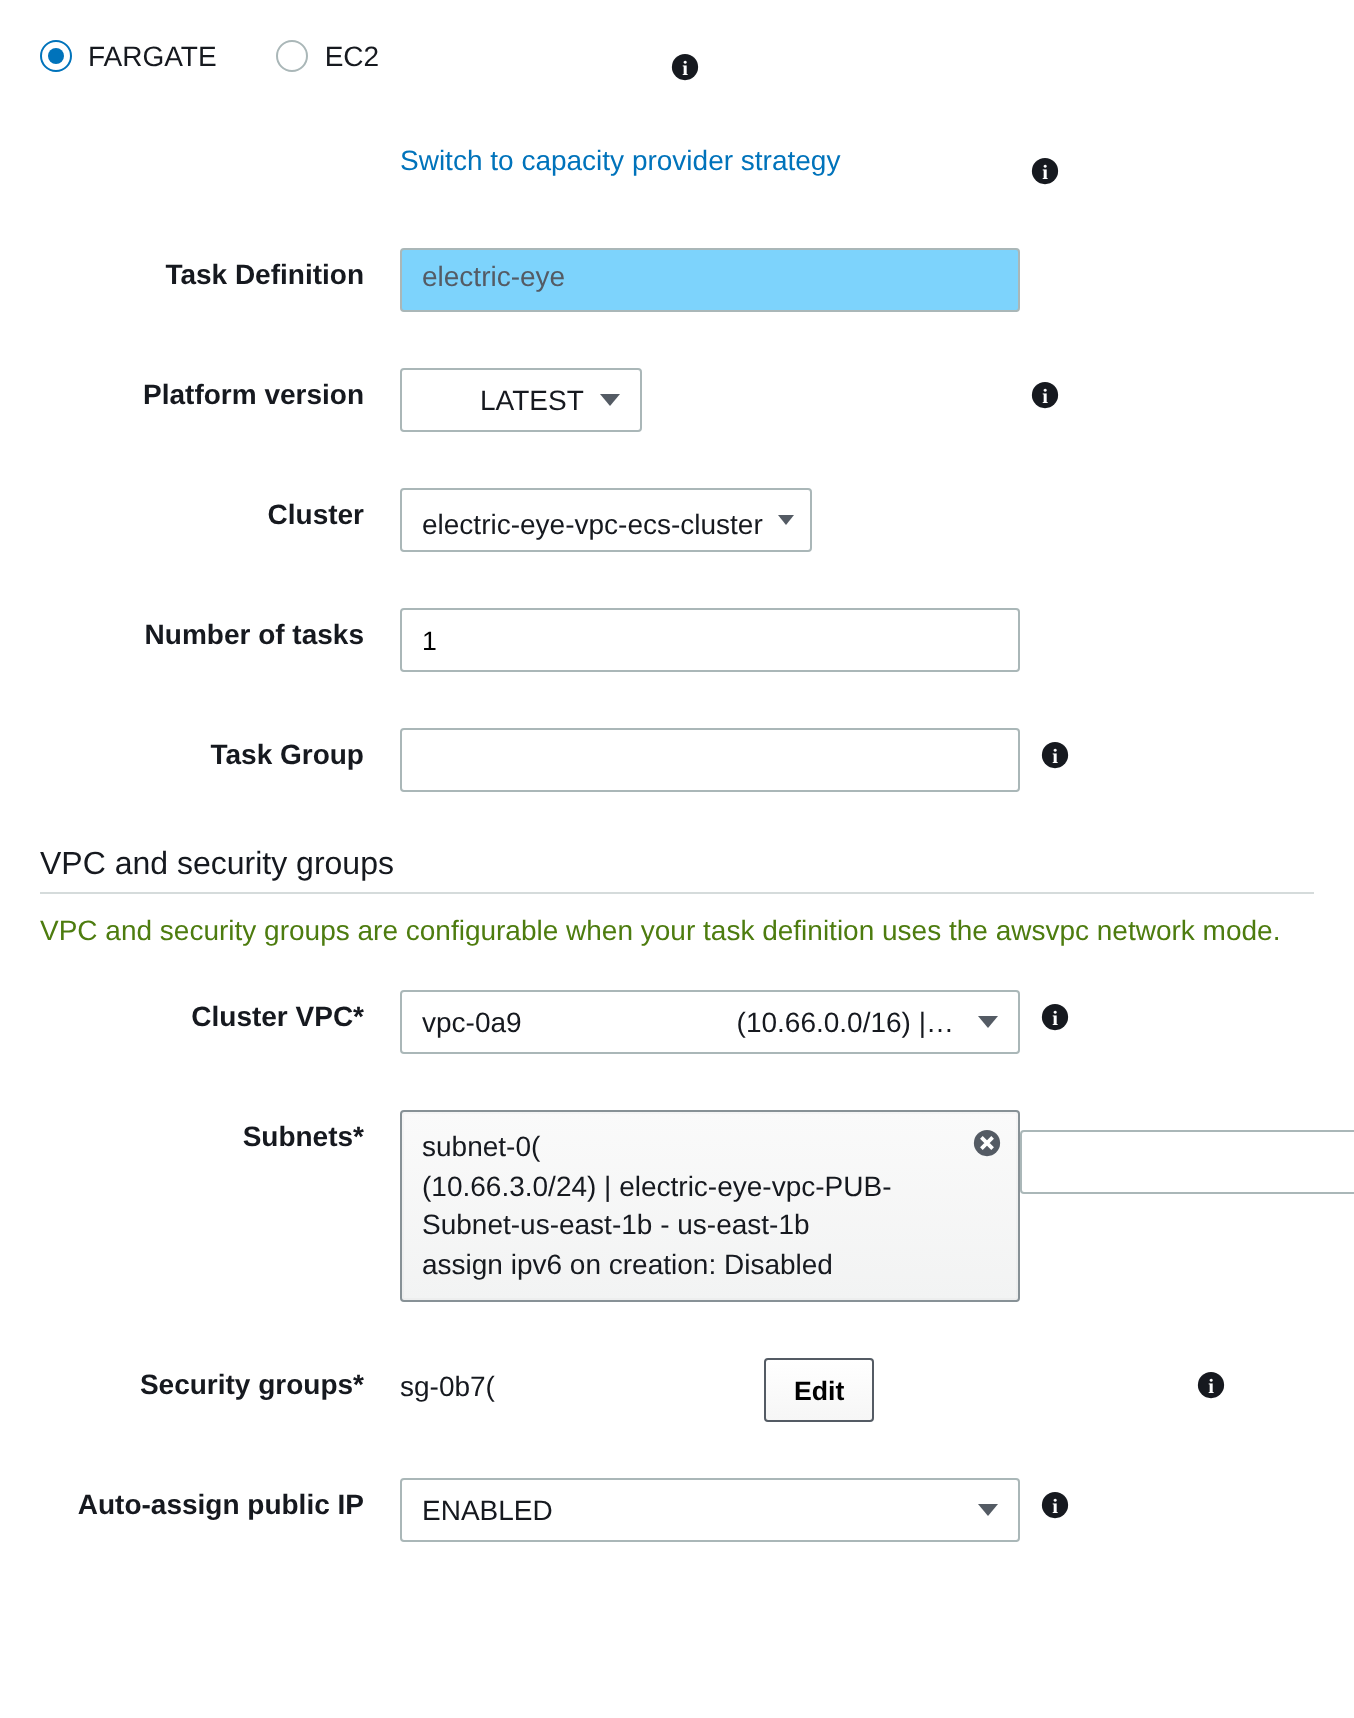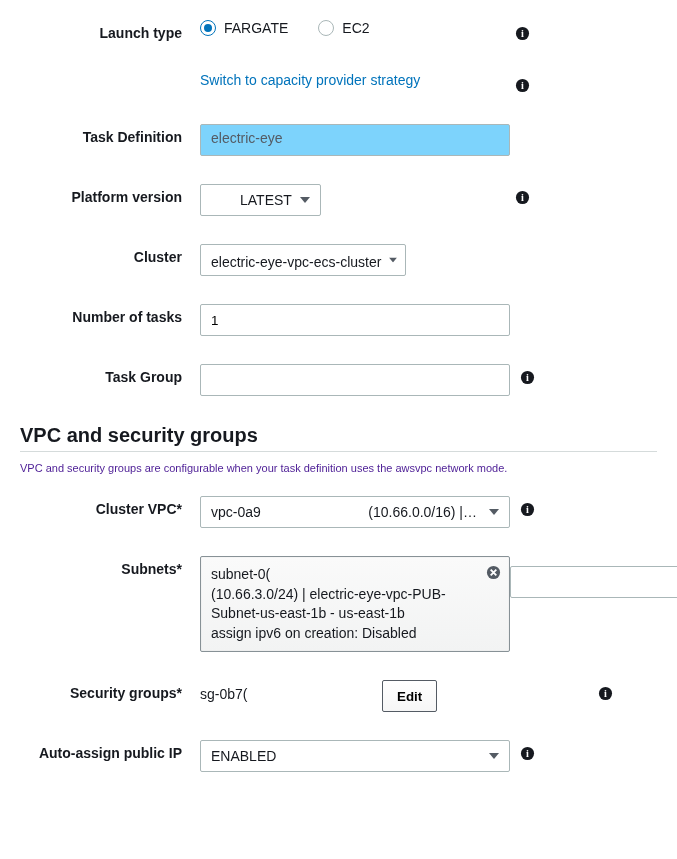--- a/index.html
+++ b/index.html
@@ -115,34 +115,34 @@
     cursor: pointer;
   }
   .info-icon {
     margin-left: 10px;
     margin-top: 6px;
     color: #16191f;
     cursor: pointer;
     flex-shrink: 0;
   }
   .section-title {
-    font-size: 20px;
-    font-weight: 700;
+    font-size: 16px;
+    font-weight: 400;
     color: #16191f;
     margin: 0 0 4px 0;
   }
   .section-divider {
     border: none;
     border-top: 1px solid #d5dbdb;
     margin: 2px 0 10px 0;
   }
   .section-desc {
-    color: #4c1d95;
+    color: #4d7c0f;
     margin-bottom: 22px;
-    font-size: 11px;
+    font-size: 14px;
   }
   .subnet-box {
     width: 310px;
     border: 1px solid #879196;
     border-radius: 2px;
     background: linear-gradient(#fafafa,#f2f3f3);
     padding: 8px 30px 8px 10px;
     line-height: 1.4;
     color: #16191f;
     position: relative;
@@ -166,21 +166,20 @@
   }
   .sg-text {
     padding-top: 6px;
     width: 160px;
   }
 </style>
 </head>
 <body>
 
 <div class="form-row">
-  <div class="label-col">Launch type</div>
   <div class="field-col" style="justify-content:space-between;width:330px;flex:0 0 330px;">
     <div class="radio-group">
       <label class="radio-item">
         <span class="radio checked"></span>
         <span>FARGATE</span>
       </label>
       <label class="radio-item">
         <span class="radio"></span>
         <span>EC2</span>
       </label>

